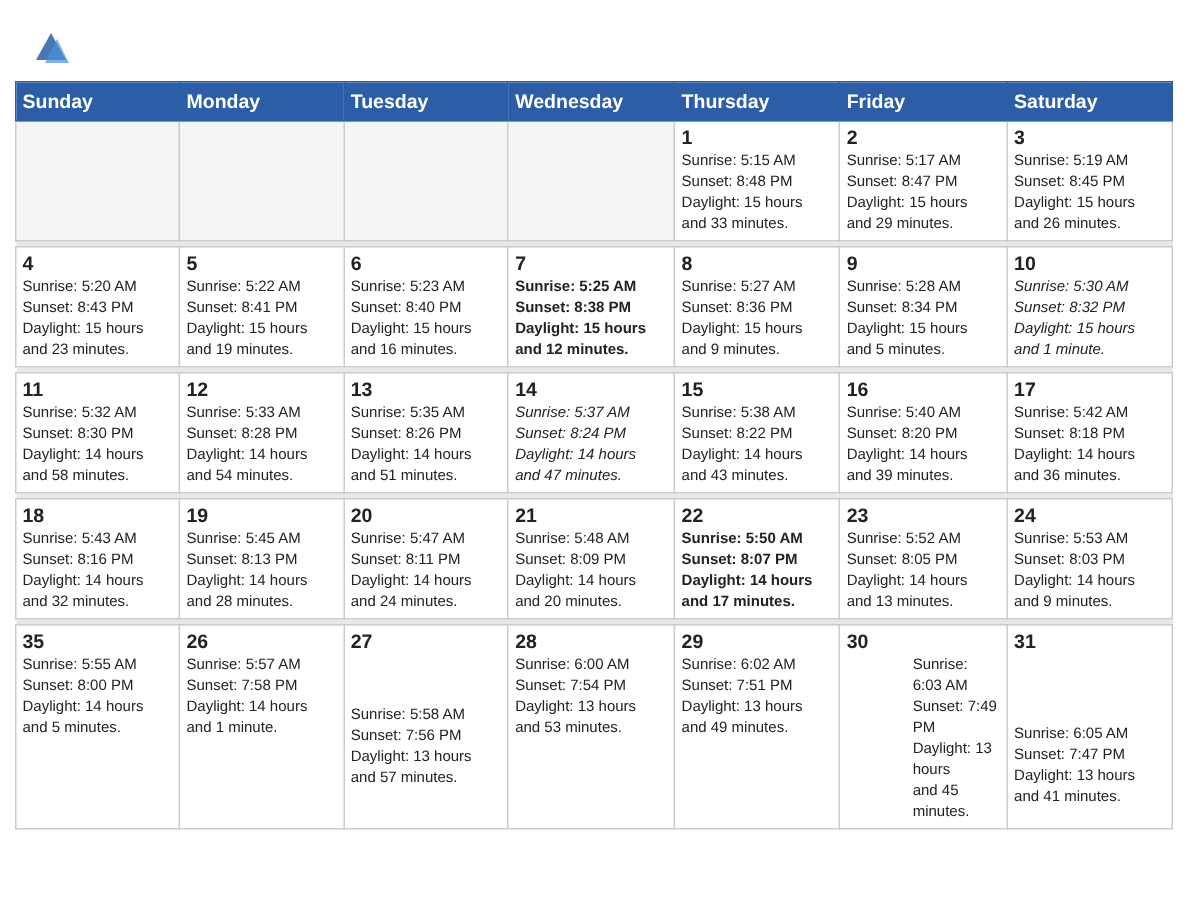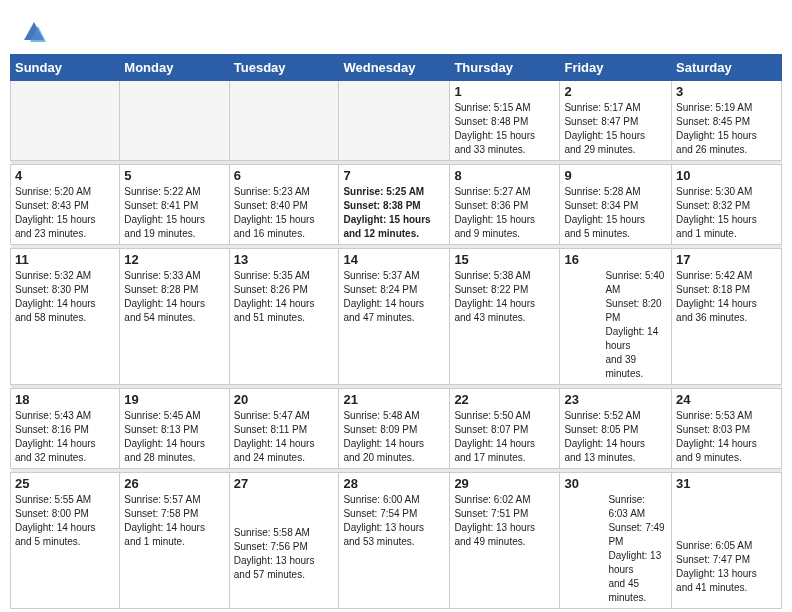--- a/index.html
+++ b/index.html
@@ -193,21 +193,21 @@
         </td>
         <td>
           <span class="day-number">9</span>
           <div class="cell-text" style="white-space: pre-line;">Sunrise: 5:28 AM
 Sunset: 8:34 PM
 Daylight: 15 hours
 and 5 minutes.</div>
         </td>
         <td>
           <span class="day-number">10</span>
-          <div class="cell-text" style="white-space: pre-line;">Sunrise: 5:30 AM
+          <div class="cell-text" style="white-space: pre-line; font-style: italic;">Sunrise: 5:30 AM
 Sunset: 8:32 PM
 Daylight: 15 hours
 and 1 minute.</div>
         </td>
       </tr>
       <tr class="row-spacer">
         <td colspan="7"></td>
       </tr>
       <tr>
         <td>
@@ -226,35 +226,35 @@
         </td>
         <td>
           <span class="day-number">13</span>
           <div class="cell-text" style="white-space: pre-line;">Sunrise: 5:35 AM
 Sunset: 8:26 PM
 Daylight: 14 hours
 and 51 minutes.</div>
         </td>
         <td>
           <span class="day-number">14</span>
-          <div class="cell-text" style="white-space: pre-line;">Sunrise: 5:37 AM
+          <div class="cell-text" style="white-space: pre-line; font-style: italic;">Sunrise: 5:37 AM
 Sunset: 8:24 PM
 Daylight: 14 hours
 and 47 minutes.</div>
         </td>
         <td>
           <span class="day-number">15</span>
           <div class="cell-text" style="white-space: pre-line;">Sunrise: 5:38 AM
 Sunset: 8:22 PM
 Daylight: 14 hours
 and 43 minutes.</div>
         </td>
         <td>
           <span class="day-number">16</span>
-          <div class="cell-text" style="white-space: pre-line; margin-left: 41px;">Sunrise: 5:40 AM
+          <div class="cell-text" style="white-space: pre-line;">Sunrise: 5:40 AM
 Sunset: 8:20 PM
 Daylight: 14 hours
 and 39 minutes.</div>
         </td>
         <td>
           <span class="day-number">17</span>
           <div class="cell-text" style="white-space: pre-line;">Sunrise: 5:42 AM
 Sunset: 8:18 PM
 Daylight: 14 hours
 and 36 minutes.</div>
@@ -287,21 +287,21 @@
         </td>
         <td>
           <span class="day-number">21</span>
           <div class="cell-text" style="white-space: pre-line;">Sunrise: 5:48 AM
 Sunset: 8:09 PM
 Daylight: 14 hours
 and 20 minutes.</div>
         </td>
         <td>
           <span class="day-number">22</span>
-          <div class="cell-text" style="white-space: pre-line;">Sunrise: 5:50 AM
+          <div class="cell-text" style="white-space: pre-line; font-weight: bold;">Sunrise: 5:50 AM
 Sunset: 8:07 PM
 Daylight: 14 hours
 and 17 minutes.</div>
         </td>
         <td>
           <span class="day-number">23</span>
           <div class="cell-text" style="white-space: pre-line;">Sunrise: 5:52 AM
 Sunset: 8:05 PM
 Daylight: 14 hours
 and 13 minutes.</div>
@@ -312,21 +312,21 @@
 Sunset: 8:03 PM
 Daylight: 14 hours
 and 9 minutes.</div>
         </td>
       </tr>
       <tr class="row-spacer">
         <td colspan="7"></td>
       </tr>
       <tr>
         <td>
-          <span class="day-number">25</span>
+          <span class="day-number">35</span>
           <div class="cell-text" style="white-space: pre-line;">Sunrise: 5:55 AM
 Sunset: 8:00 PM
 Daylight: 14 hours
 and 5 minutes.</div>
         </td>
         <td>
           <span class="day-number">26</span>
           <div class="cell-text" style="white-space: pre-line;">Sunrise: 5:57 AM
 Sunset: 7:58 PM
 Daylight: 14 hours

